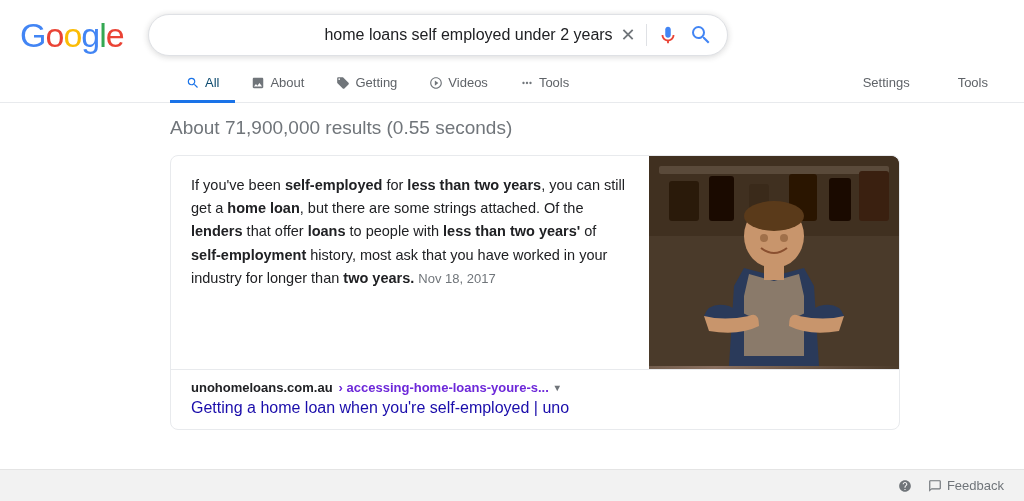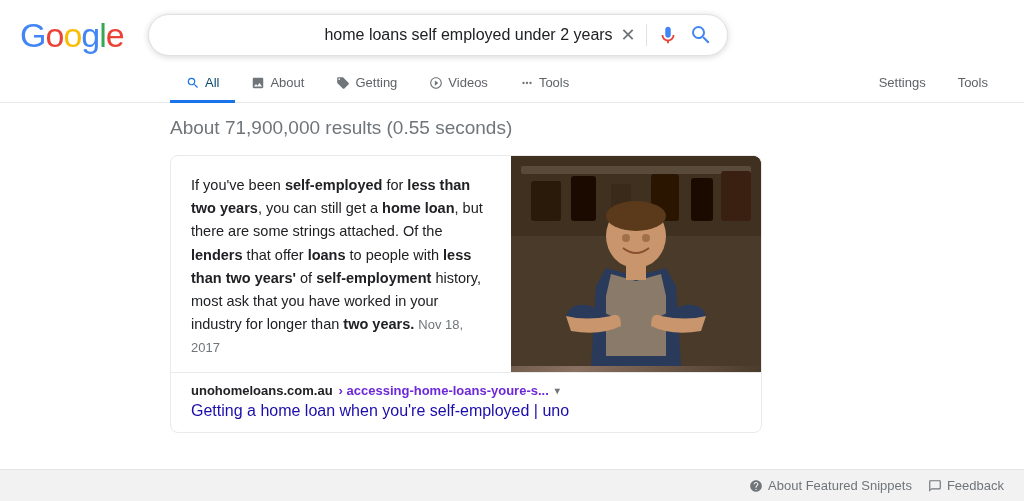--- a/index.html
+++ b/index.html
@@ -107,21 +107,21 @@
       font-size: 14px;
       display: flex;
       align-items: center;
     }
     .nav-spacer {
       flex: 1;
     }
     .nav-right {
       display: flex;
       align-items: center;
-      gap: 0;
+      gap: 16px;
       padding-right: 20px;
     }
     .nav-right .nav-tab {
       color: #5f6368;
       border-bottom: 3px solid transparent;
     }
 
     
     .results-area {
       padding: 14px 0 0 170px;
@@ -129,21 +129,21 @@
     .results-count {
       font-size: 19px;
       color: #70757a;
       margin-bottom: 16px;
     }
 
     
     .featured-snippet {
       border: 1px solid #e8eaed;
       border-radius: 8px;
-      width: 592px;
+      width: 730px;
       overflow: hidden;
       margin-bottom: 12px;
     }
     .snippet-content {
       display: flex;
       gap: 0;
     }
     .snippet-text {
       padding: 18px 20px 12px 20px;
       flex: 1;
@@ -378,21 +378,20 @@
       <a class="snippet-title" href="#">Getting a home loan when you're self-employed | uno</a>
     </div>
   </div>
 </div>
 
 <div class="bottom-bar">
   <span class="bottom-link">
     <svg width="14" height="14" viewBox="0 0 24 24">
       <path d="M12 2C6.48 2 2 6.48 2 12s4.48 10 10 10 10-4.48 10-10S17.52 2 12 2zm1 17h-2v-2h2v2zm2.07-7.75l-.9.92C13.45 12.9 13 13.5 13 15h-2v-.5c0-1.1.45-2.1 1.17-2.83l1.24-1.26c.37-.36.59-.86.59-1.41 0-1.1-.9-2-2-2s-2 .9-2 2H8c0-2.21 1.79-4 4-4s4 1.79 4 4c0 .88-.36 1.68-.93 2.25z" fill="#70757a"></path>
     </svg>
-    <span>About Featured Snippets</span>
   </span>
   <span class="bottom-link">
     <svg width="14" height="14" viewBox="0 0 24 24">
       <path d="M20 2H4c-1.1 0-2 .9-2 2v18l4-4h14c1.1 0 2-.9 2-2V4c0-1.1-.9-2-2-2zm0 14H6l-2 2V4h16v12z" fill="#70757a"></path>
     </svg>
     <span>Feedback</span>
   </span>
 </div>
 
 </body></html>

